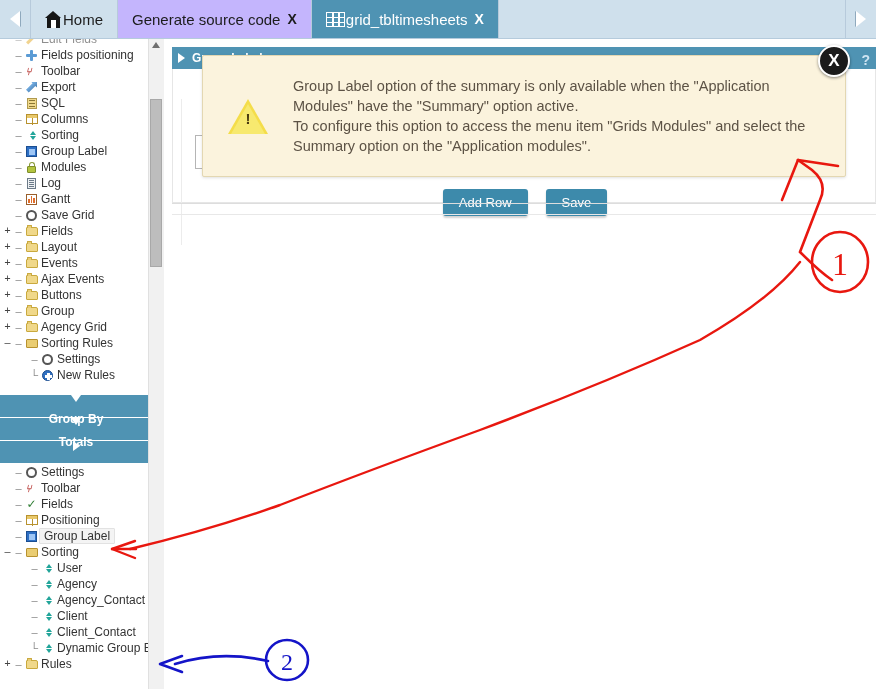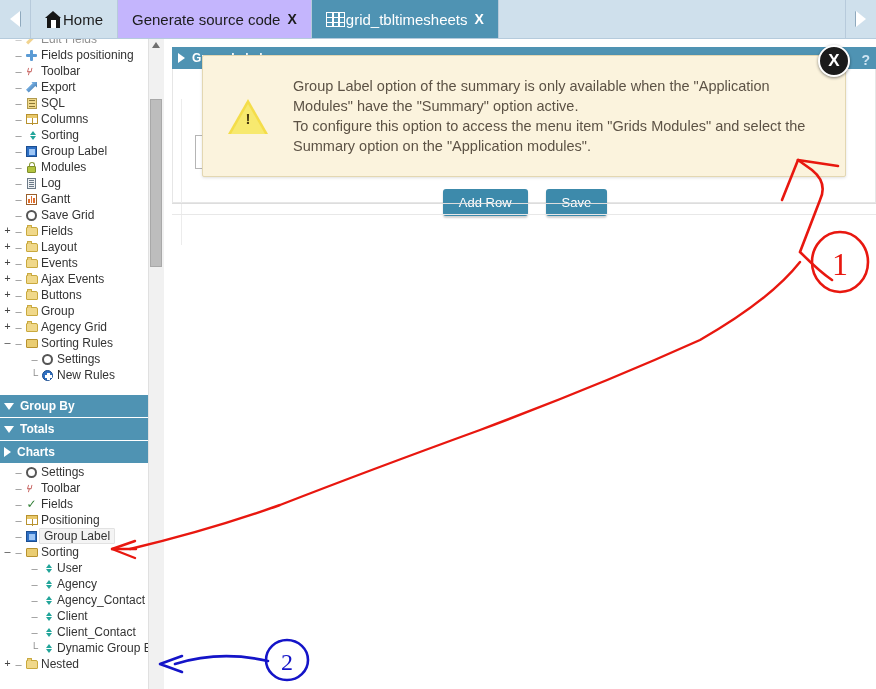--- a/index.html
+++ b/index.html
@@ -103,20 +103,21 @@
   .g-new:after{content:"";position:absolute;left:4px;top:2px;width:3px;height:7px;background:#fff;}
   .g-check{color:#2e7d32;font-weight:bold;font-size:12px;line-height:11px;}
   .g-edit{width:11px;height:11px;background:linear-gradient(135deg,#f3c44a,#d79a20);
           clip-path:polygon(0% 80%,70% 10%,90% 30%,20% 100%);}
 
   
   .section{
     height:22px;line-height:22px;background:#4f93b3;color:#ffffff;
     font-weight:bold;font-size:12px;padding-left:4px;display:flex;align-items:center;gap:6px;
     border-bottom:1px solid #ffffff;
+    flex-direction:column;
   }
   .section .caret{width:0;height:0;}
   .caret.down{border-left:5px solid transparent;border-right:5px solid transparent;border-top:7px solid #ffffff;}
   .caret.right{border-top:5px solid transparent;border-bottom:5px solid transparent;border-left:7px solid #ffffff;}
 
   
   #leftscroll{position:absolute;left:148px;top:39px;width:15px;height:650px;background:#f1f1f1;border-left:1px solid #e0e0e0;}
   #leftscroll .up{position:absolute;top:3px;left:3px;width:0;height:0;
      border-left:4.5px solid transparent;border-right:4.5px solid transparent;border-bottom:6px solid #6f6f6f;}
   #leftscroll .thumb{position:absolute;left:1px;top:60px;width:12px;height:168px;background:#bdbdbd;border:1px solid #a8a8a8;box-sizing:border-box;}
@@ -489,21 +490,21 @@
         <i class="g g-sort"></i>
       </span>
       <span class="lbl">Dynamic Group By</span>
     </div>
     <div class="trow">
       <span class="plus">+</span>
       <span class="lead">–</span>
       <span class="ico">
         <i class="g g-folder"></i>
       </span>
-      <span class="lbl">Nested</span>
+      <span class="lbl">Rules</span>
     </div>
   </div>
 
 <div id="leftscroll">
   <div class="up"></div>
   <div class="thumb"></div>
 </div>
 
 <div id="content">
   <div id="panelhead">

